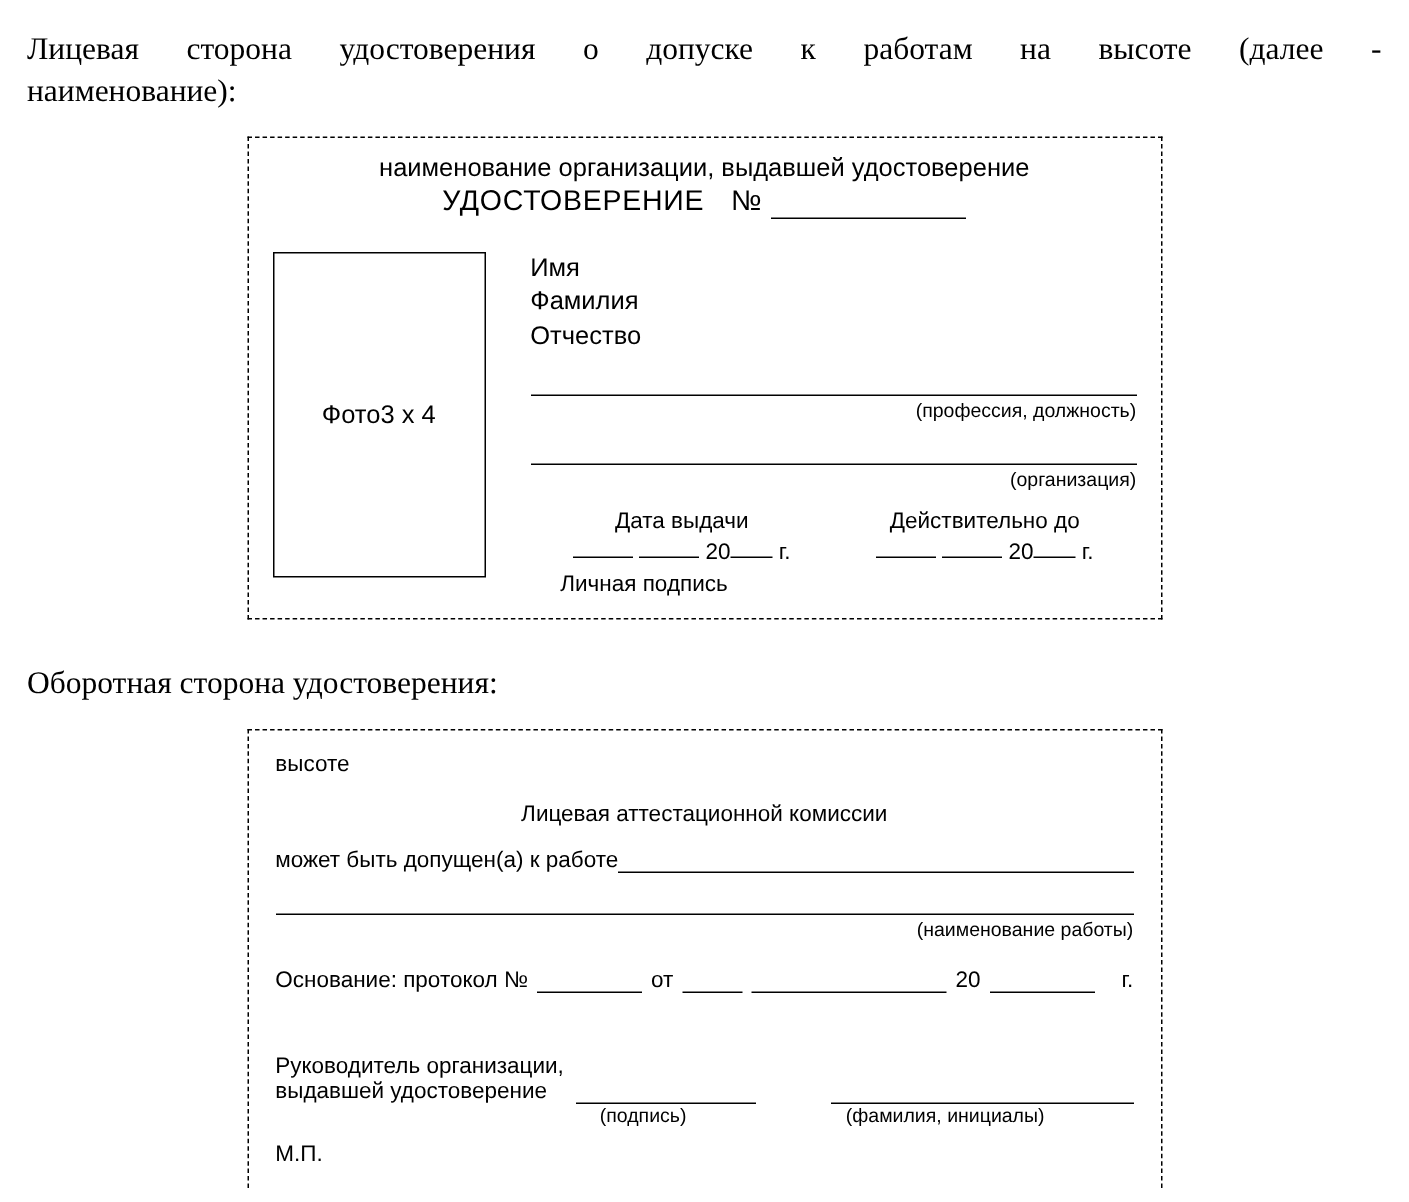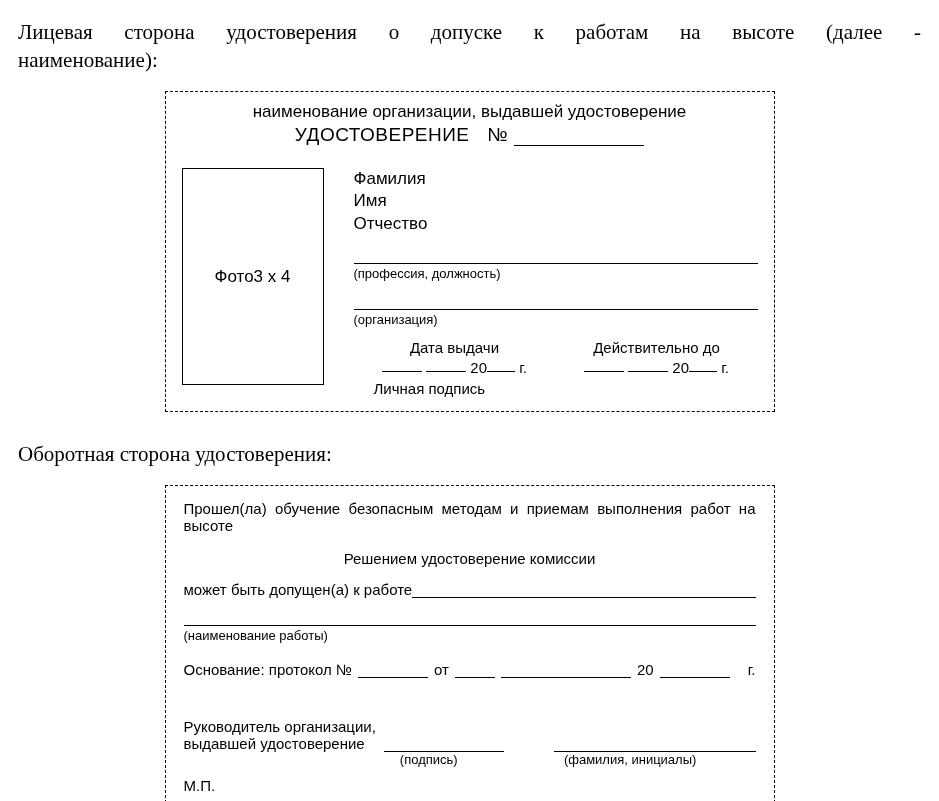--- a/index.html
+++ b/index.html
@@ -77,21 +77,21 @@
   .fio {
     font-size: 17px;
     line-height: 1.3;
   }
   .lined {
     border-bottom: 1px solid #000;
     height: 22px;
     margin-top: 6px;
   }
   .caption {
-    text-align: left;
+    text-align: right;
     font-size: 13px;
     margin-top: 2px;
   }
   .dates {
     display: flex;
     justify-content: space-between;
     margin-top: 12px;
     font-size: 15px;
   }
   .dates > div {
@@ -163,22 +163,22 @@
       <span>№</span>
       <span class="underline" style="width:130px;"></span>
     </div>
 
     <div class="row1">
       <div class="photo-box">
         <div>Фото</div>
         <div>3 x 4</div>
       </div>
       <div class="fields">
+        <div class="fio">Имя</div>
         <div class="fio">Фамилия</div>
-        <div class="fio">Имя</div>
         <div class="fio">Отчество</div>
 
         <div class="lined"></div>
         <div class="caption">(профессия, должность)</div>
 
         <div class="lined"></div>
         <div class="caption">(организация)</div>
 
         <div class="dates">
           <div>
@@ -203,24 +203,23 @@
         <div class="sig">Личная подпись</div>
       </div>
     </div>
   </div>
 </div>
 
 <div class="section2">Оборотная сторона удостоверения:</div>
 
 <div class="card-wrap">
   <div class="card2">
-    <div class="just">Прошел(ла) обучение безопасным методам и приемам выполнения работ на</div>
     <div>высоте</div>
 
-    <div class="center" style="margin-top:16px;">Решением удостоверение комиссии</div>
+    <div class="center" style="margin-top:16px;">Лицевая аттестационной комиссии</div>
 
     <div class="flexline" style="margin-top:14px;">
       <span>может быть допущен(а) к работе</span>
       <span class="fillrest"></span>
     </div>
     <div class="flexline" style="margin-top:12px;">
       <span class="fillrest"></span>
     </div>
     <div class="caption">(наименование работы)</div>
 

